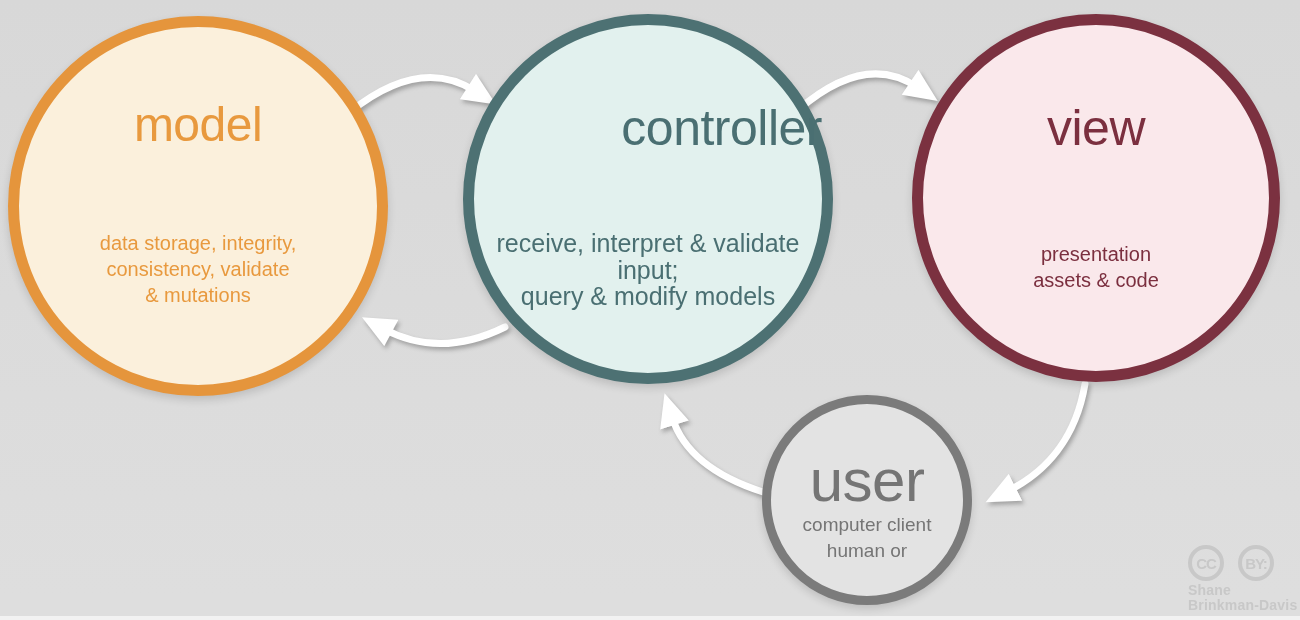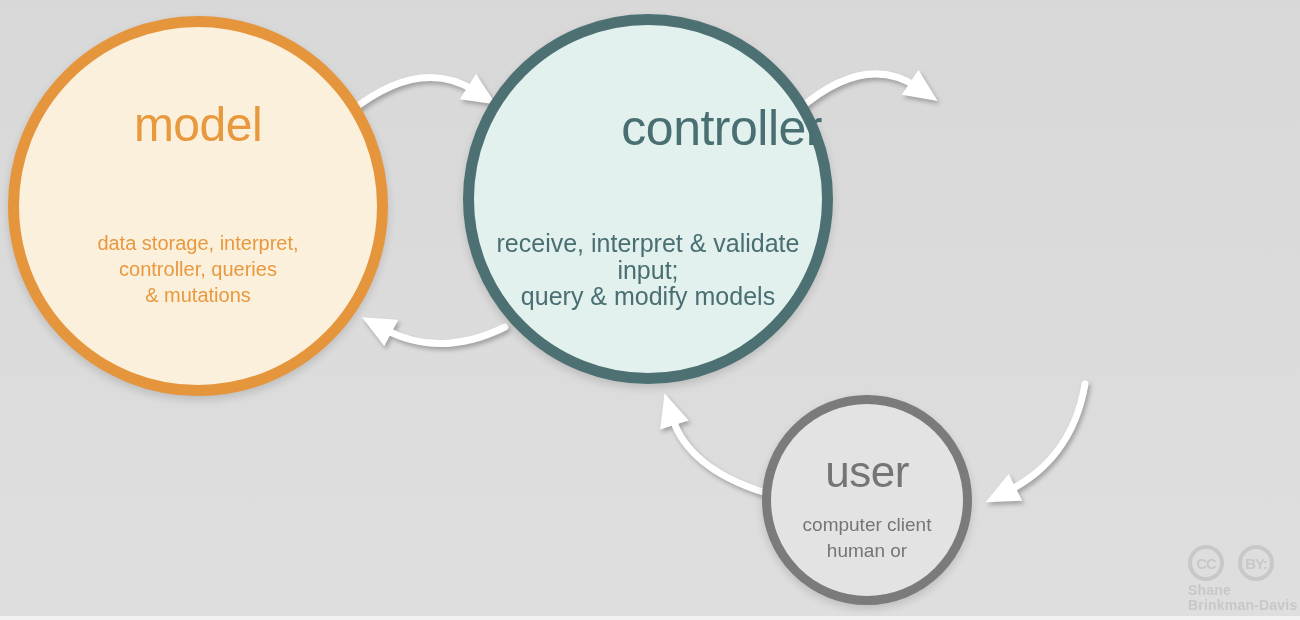--- a/index.html
+++ b/index.html
@@ -80,21 +80,21 @@
   }
   .node.view .title { top: 76px; font-size: 50px; color: var(--view-text, #7b2f3f); }
   .node.view .body  { top: 216px; font-size: 20px; line-height: 26px; color: var(--view-text, #8c3a47); }
 
   .node.user {
     left: 762px; top: 395px;
     width: 210px; height: 210px;
     background: var(--user-fill, #e3e3e3);
     border: 9px solid var(--user-border, #7b7b7b);
   }
-  .node.user .title { top: 44px; font-size: 44px; color: var(--user-text, #757575); }
+  .node.user .title { top: 44px; font-size: 60px; color: var(--user-text, #757575); }
   .node.user .body  { top: 108px; font-size: 19px; line-height: 25.5px; color: var(--user-text, #6f6f6f); }
 
   
   .credit {
     position: absolute;
     left: 1188px; top: 545px;
     z-index: 3;
     color: var(--credit-color, #c8c8c8);
   }
   .credit .badges { display: flex; gap: 14px; }
@@ -132,34 +132,41 @@
     <path class="flow" d="M 350 112 Q 420 56 475 91" marker-end="url(#head)"></path>
     <path class="flow" d="M 798 110 Q 865 52 917 87" marker-end="url(#head)"></path>
     <path class="flow" d="M 505 327 Q 440 359 384 329" marker-end="url(#head)"></path>
     <path class="flow" d="M 1085 384 C 1076 438 1046 472 1008 491" marker-end="url(#head)"></path>
     <path class="flow" d="M 763 492 Q 688 468 672 417" marker-end="url(#head)"></path>
   </svg>
 
   <div class="node model">
     <div class="title">model</div>
     <div class="body">
-      <span>data storage, interpret,</span>
-      <span>controller, queries</span>
+      <span>data storage, integrity,</span>
+      <span>consistency, validate</span>
       <span>&amp; mutations</span>
     </div>
   </div>
 
   <div class="node controller">
     <div class="title">controller</div>
     <div class="body">
       <span>receive, interpret &amp; validate input;</span>
       <span>query &amp; modify models</span>
     </div>
   </div>
 
+  <div class="node view">
+    <div class="title">view</div>
+    <div class="body">
+      <span>presentation</span>
+      <span>assets &amp; code</span>
+    </div>
+  </div>
 
   <div class="node user">
     <div class="title">user</div>
     <div class="body">
       <span>computer client</span>
       <span>human or</span>
     </div>
   </div>
 
   <div class="credit">

